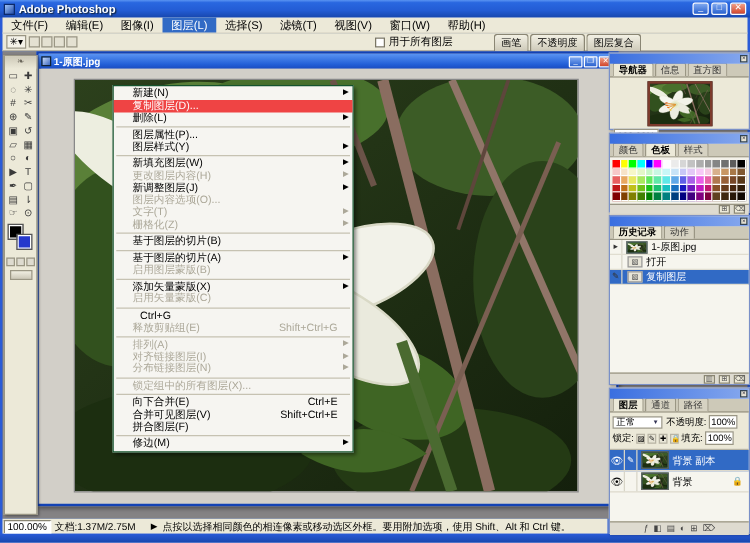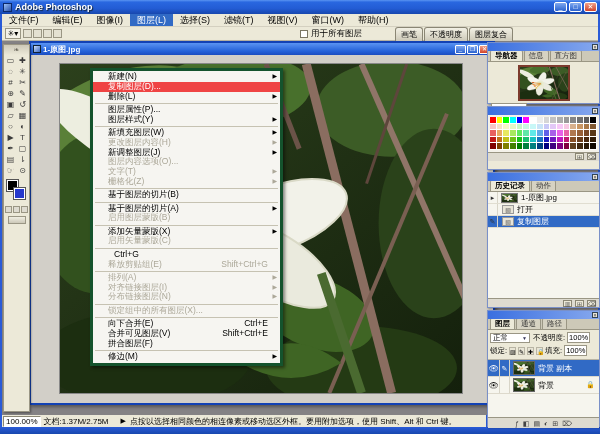--- a/index.html
+++ b/index.html
@@ -53,21 +53,21 @@
   .doc-titlebar .dicon { width:8px; height:8px; background:linear-gradient(135deg,#cfe0fa,#3a66c0); border:1px solid #123; margin-right:2px; }
   .doc-titlebar .dtitle { color:#fff; font-size:8px; font-weight:bold; white-space:nowrap; overflow:hidden; max-width:120px; }
   .doc-btns { position:absolute; right:3px; top:2px; display:flex; gap:1px; }
   .doc-btn { width:11px; height:9px; border:1px solid #fff; border-radius:1px; background:linear-gradient(180deg,#7fa8ef,#2a62cf); color:#fff; font-size:6px; line-height:7px; text-align:center; }
   .doc-btn.close { background:linear-gradient(180deg,#f0a088,#d2442a); }
   .canvas-area { position:absolute; left:2px; top:12px; right:2px; bottom:2px; background:#d2cfc8; }
   .photo { position:absolute; left:26px; top:8px; width:404px; height:331px; border:1px solid #888; }
   .photo svg { display:block; width:100%; height:100%; }
 
   
-  .menu-popup { position:absolute; left:88px; top:27px; width:193px; background:#f6f5f1; border:3px solid #14532d; box-shadow:2px 2px 3px rgba(0,0,0,.45); z-index:50; padding:1px 0; }
+  .menu-popup { position:absolute; left:88px; top:27px; width:193px; background:#f6f5f1; border:1px solid #14532d; box-shadow:2px 2px 3px rgba(0,0,0,.45); z-index:50; padding:1px 0; }
   .menu-row { position:relative; height:9.8px; line-height:9.8px; padding-left:15px; padding-right:12px; font-size:8.5px; white-space:nowrap; display:flex; }
   .menu-row .lab { flex:1 1 auto; overflow:hidden; }
   .menu-row .sc { flex:0 0 auto; margin-left:6px; }
   .menu-row .arrow { position:absolute; right:3px; top:0; font-size:6px; }
   .menu-row.disabled { color:#aca899; }
   .menu-row.selected { background:#ef4444; color:#fff; }
   .menu-sep { height:3.5px; position:relative; }
   .menu-sep::after { content:""; position:absolute; left:2px; right:2px; top:1.5px; border-top:1px solid #c6c2b2; }
 
   
@@ -413,20 +413,25 @@
           <div class="nav-slider">
               <div class="knob"></div>
             </div>
         </div>
       </div>
 
       <div class="panel" style="top:64px; height:64px;">
         <div class="p-titlebar">
           <div class="p-close">×</div>
         </div>
+        <div class="p-tabs" id="swtabs">
+            <div class="p-tab">颜色</div>
+            <div class="p-tab active">色板</div>
+            <div class="p-tab">样式</div>
+          </div>
         <div class="swgrid" id="swgrid">
             <div class="sw" style="background: rgb(255, 0, 0);"></div>
             <div class="sw" style="background: rgb(255, 255, 0);"></div>
             <div class="sw" style="background: rgb(0, 255, 0);"></div>
             <div class="sw" style="background: rgb(0, 255, 255);"></div>
             <div class="sw" style="background: rgb(0, 0, 255);"></div>
             <div class="sw" style="background: rgb(255, 0, 255);"></div>
             <div class="sw" style="background: rgb(255, 255, 255);"></div>
             <div class="sw" style="background: rgb(235, 235, 235);"></div>
             <div class="sw" style="background: rgb(214, 214, 214);"></div>

